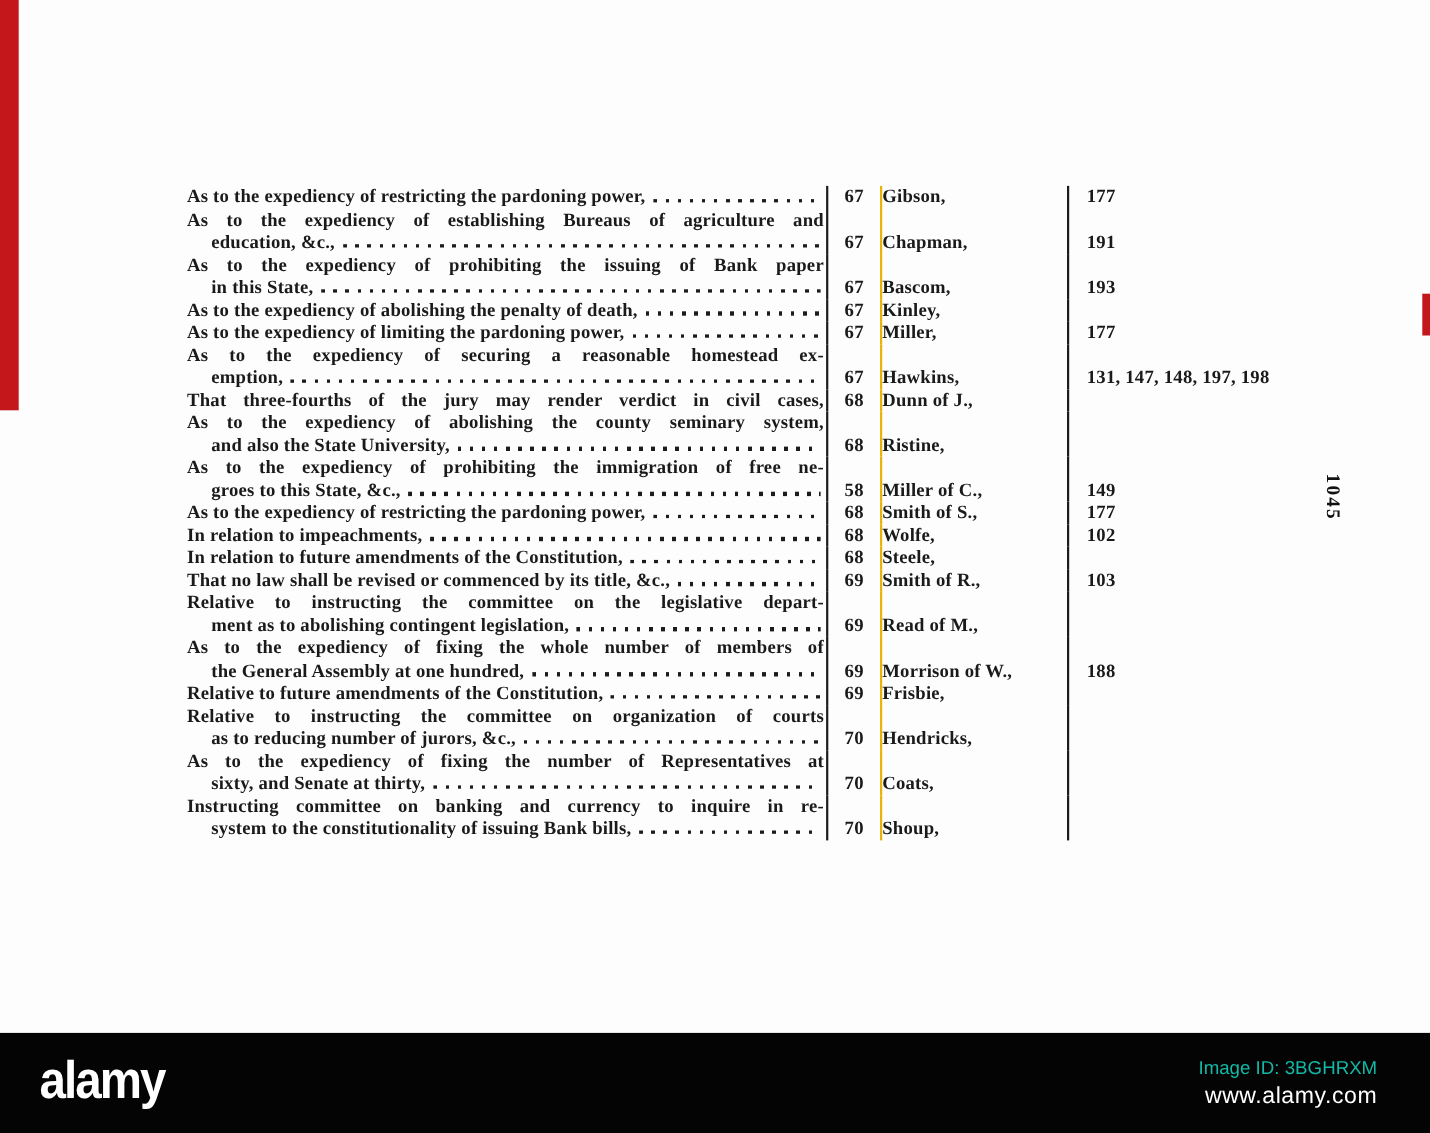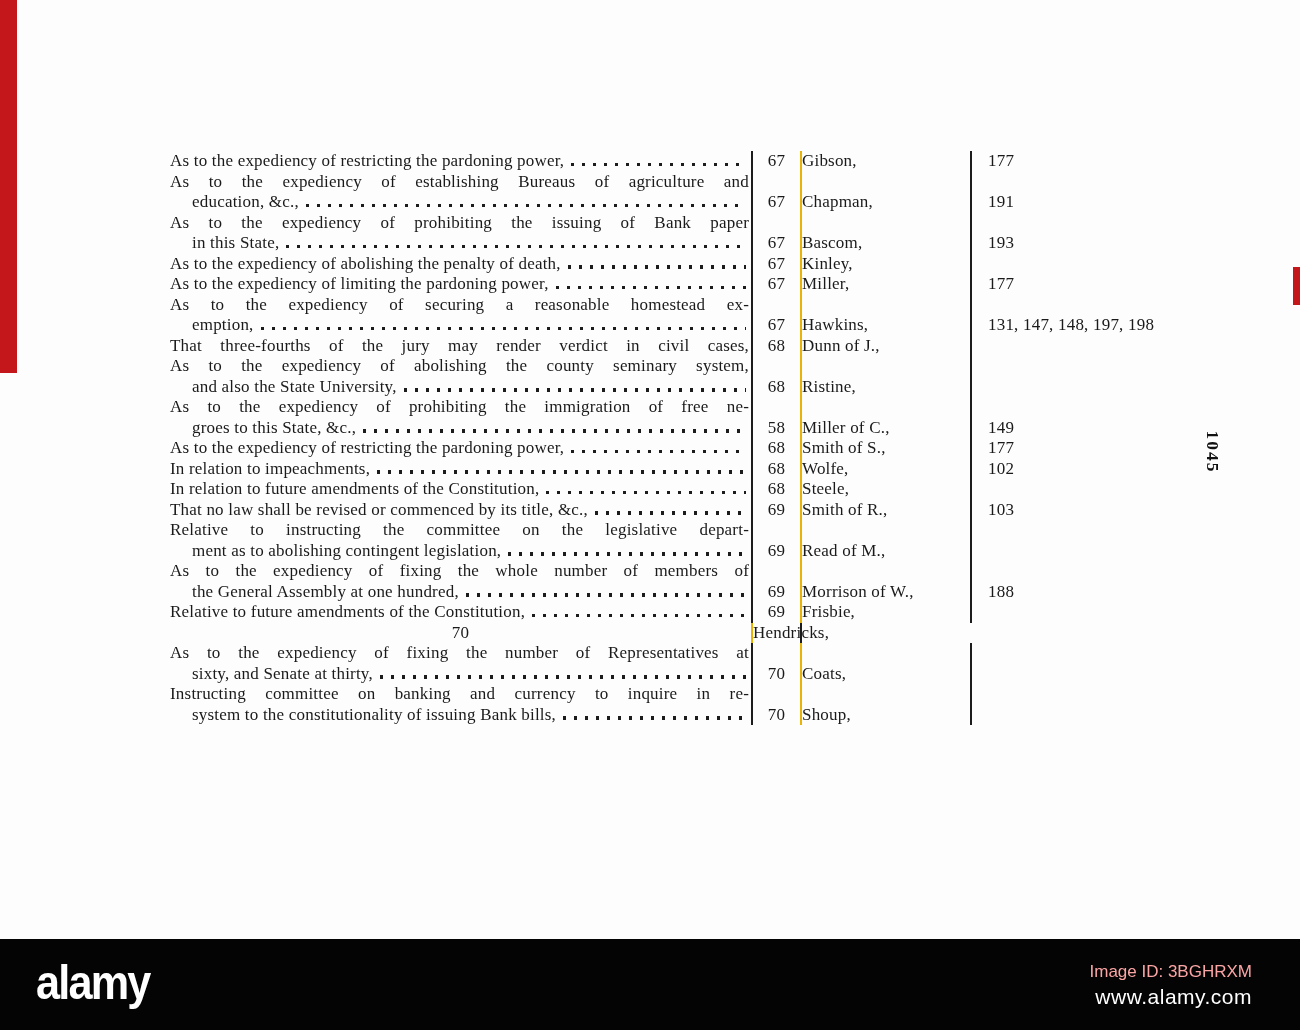--- a/index.html
+++ b/index.html
@@ -2,22 +2,22 @@
 <html><head>
 <meta charset="utf-8">
 <style>
   html,body{margin:0;padding:0;background:#e9e9e9}
   .page{position:relative;width:1300px;height:1030px;background:#fdfdfd;overflow:hidden;
         font-family:"Liberation Serif",serif;color:#1a1a1a}
   
   .red-edge{position:absolute;left:0;top:0;width:17px;height:373px;background:#c4171c}
   .red-tick{position:absolute;left:1293px;top:267px;width:7px;height:38px;background:#c4171c}
   
-  .table{position:absolute;left:170px;top:151px;width:1020px;
-         font-size:17px;font-weight:normal;letter-spacing:.2px}
+  .table{position:absolute;left:170px;top:169px;width:1020px;
+         font-size:17px;font-weight:bold;letter-spacing:.2px}
   .entry{display:grid;grid-template-columns:583px 49px 170px 218px}
   .cell{display:flex;align-items:flex-end;line-height:20.5px}
   .desc{display:block;border-right:2px solid #1c1c1c;padding-right:2px}
   .line{line-height:20.5px}
   .full{text-align:justify;text-align-last:justify}
   .cont{padding-left:22px}
   .lead{display:flex;align-items:baseline}
   .lead .t{white-space:nowrap}
   .leader{flex:1 1 auto;height:3.2px;margin:0 3px 3px 7px;
           background:repeating-linear-gradient(90deg,#1c1c1c 0 3.2px,transparent 3.2px 11px)}
@@ -27,21 +27,21 @@
   
   .side-num{position:absolute;left:1212px;top:452px;
             transform:translate(-50%,-50%) rotate(90deg);
             font-size:17.5px;font-weight:bold;letter-spacing:2px;color:#111}
   
   .wm-bar{position:absolute;left:0;top:939px;width:1300px;height:91px;background:#040404;
           color:#fff;font-family:"Liberation Sans",sans-serif}
   .wm-logo{position:absolute;left:36px;top:50%;transform:translateY(-54%) scaleX(.9);
            transform-origin:left center;font-size:48px;font-weight:bold;letter-spacing:-2px}
   .wm-right{position:absolute;right:48px;top:50%;transform:translateY(-50%);text-align:right}
-  .wm-id{font-size:17px;color:#fca5a5;margin-bottom:3px;font-weight:normal}
+  .wm-id{font-size:17px;color:#14b8a6;margin-bottom:3px;font-weight:normal}
   .wm-url{font-size:21px;font-weight:normal;letter-spacing:.5px}
 </style>
 </head>
 <body>
 
 <div class="page">
   <div class="red-edge"></div>
   <div class="red-tick"></div>
 
   <div class="table" id="index-table">
@@ -315,20 +315,27 @@
           <div class="v">69</div>
         </div>
         <div class="cell name">
           <div class="v">Frisbie,</div>
         </div>
         <div class="cell pages">
           <div class="v"></div>
         </div>
       </div>
       <div class="entry">
+        <div class="cell desc">
+          <div class="line full">Relative to instructing the committee on organization of courts</div>
+          <div class="line cont lead">
+            <div class="t">as to reducing number of jurors, &amp;c.,</div>
+            <div class="leader"></div>
+          </div>
+        </div>
         <div class="cell num">
           <div class="v">70</div>
         </div>
         <div class="cell name">
           <div class="v">Hendricks,</div>
         </div>
         <div class="cell pages">
           <div class="v"></div>
         </div>
       </div>

